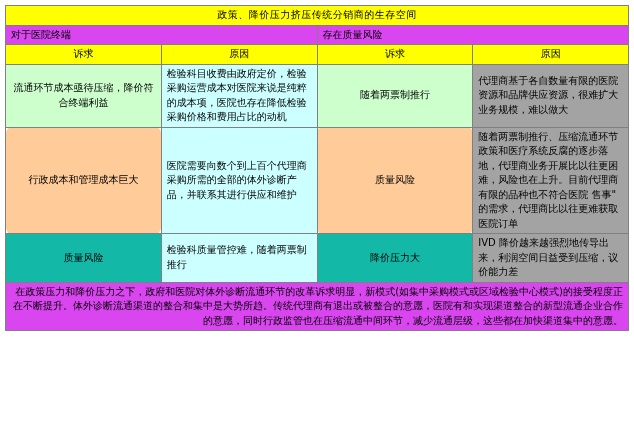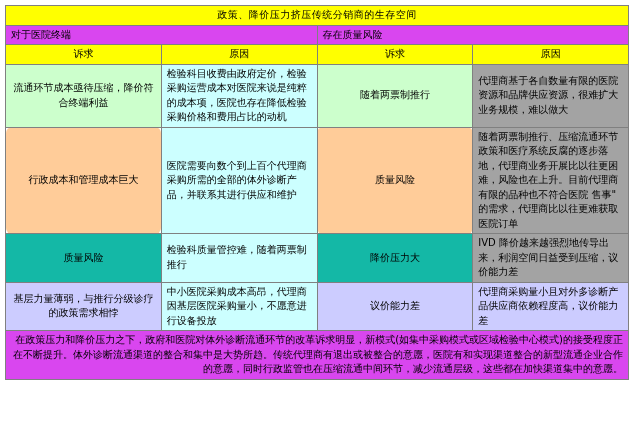--- a/index.html
+++ b/index.html
@@ -121,25 +121,19 @@
         <td class="reason c-cyan">随着两票制推行、压缩流通环节政策和医疗系统反腐的逐步落地，代理商业务开展比以往更困难，风险也在上升。目前代理商有限的品种也不符合医院 售事" 的需求，代理商比以往更难获取医院订单</td>
       </tr>
 
       <tr>
         <td class="claim r-pink">质量风险</td>
         <td class="reason c-blue">检验科质量管控难，随着两票制推行</td>
         <td class="claim r-pink">降价压力大</td>
         <td class="reason c-cyan">IVD 降价越来越强烈地传导出来，利润空间日益受到压缩，议价能力差</td>
       </tr>
 
-      <tr>
-        <td class="claim r-purple">基层力量薄弱，与推行分级诊疗的政策需求相悖</td>
-        <td class="reason c-blue">中小医院采购成本高昂，代理商因基层医院采购量小，不愿意进行设备投放</td>
-        <td class="claim r-purple">议价能力差</td>
-        <td class="reason c-violet">代理商采购量小且对外多诊断产品供应商依赖程度高，议价能力差</td>
-      </tr>
 
       <tr>
         <td class="footer-cell" colspan="4">在政策压力和降价压力之下，政府和医院对体外诊断流通环节的改革诉求明显，新模式(如集中采购模式或区域检验中心模式)的接受程度正在不断提升。体外诊断流通渠道的整合和集中是大势所趋。传统代理商有退出或被整合的意愿，医院有和实现渠道整合的新型流通企业合作的意愿，同时行政监管也在压缩流通中间环节，减少流通层级，这些都在加快渠道集中的意愿。</td>
       </tr>
     </tbody>
   </table>
 </div>
 
 </body></html>

